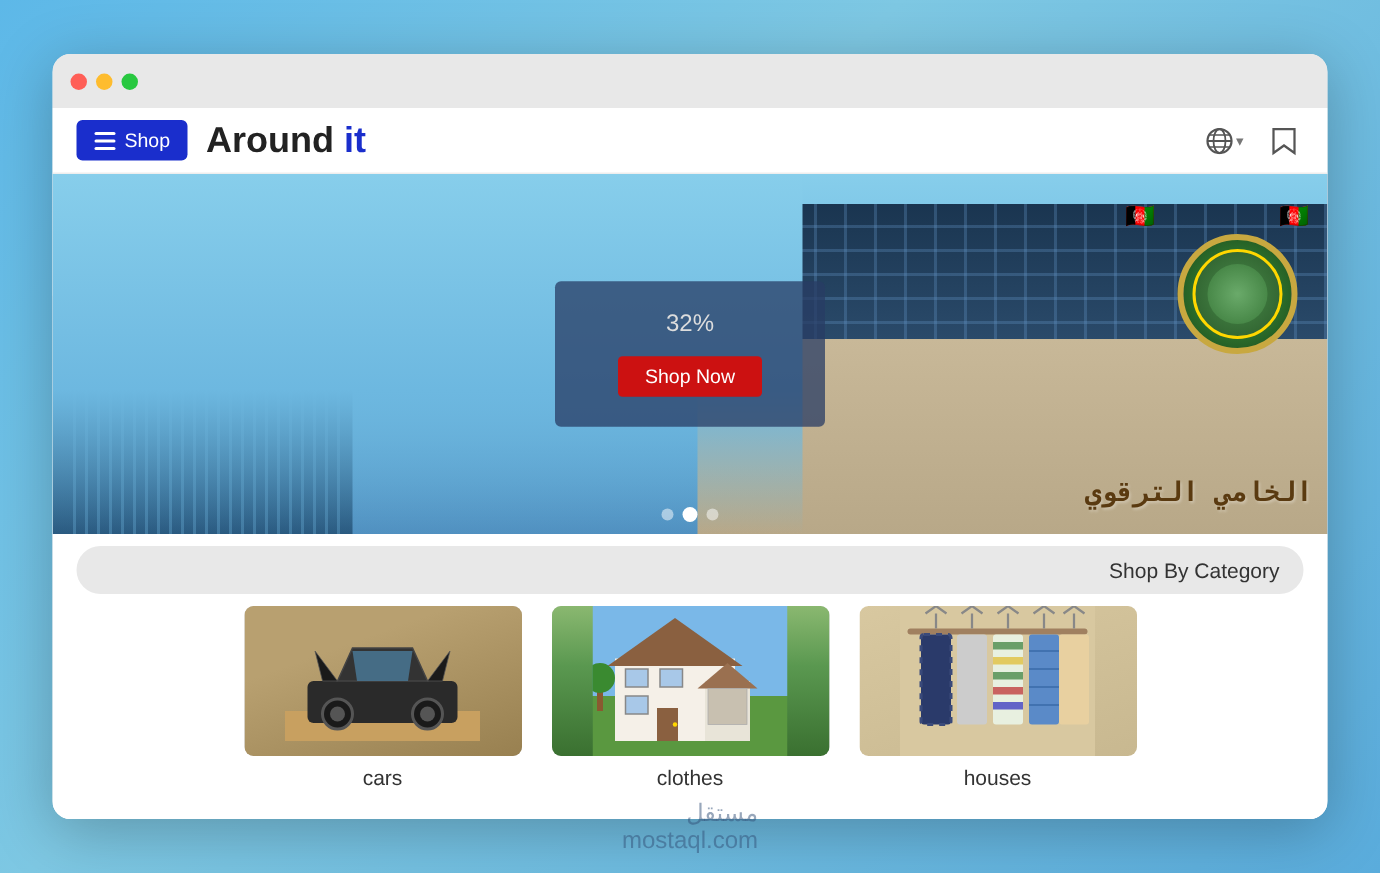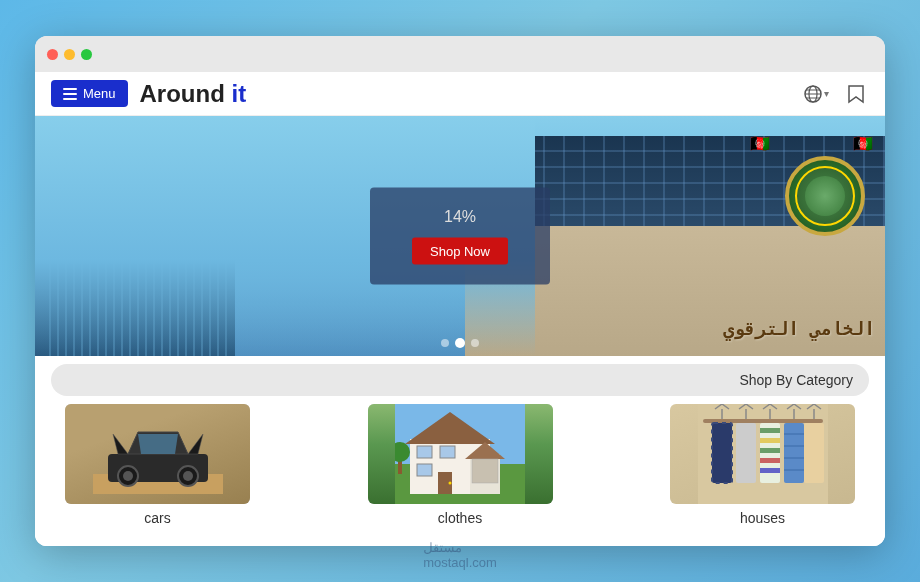--- a/index.html
+++ b/index.html
@@ -219,21 +219,21 @@
       padding: 8px 16px;
       margin: 8px 16px;
       background: #e8e8e8;
       border-radius: 20px;
       font-size: 14px;
       color: #333;
       font-weight: 500;
     }
     .categories-grid {
       display: flex;
-      justify-content: space-between;
+      justify-content: center;
       gap: 20px;
       padding: 0 30px;
     }
     .category-item {
       display: flex;
       flex-direction: column;
       align-items: center;
       gap: 6px;
       flex: 1;
       max-width: 185px;
@@ -292,21 +292,21 @@
 
   <div class="browser-content">
 
     <nav class="navbar">
       <button class="menu-btn">
         <div class="hamburger-icon">
           <span></span>
             <span></span>
             <span></span>
         </div>
-        <span>Menu</span>
+        <span>Shop</span>
       </button>
       <div class="brand-name">
         <span>Around</span>&nbsp;<em>it</em>
       </div>
       <div class="nav-icons">
         <button class="nav-icon-btn globe-btn">
           <svg width="18" height="18" viewBox="0 0 18 18" fill="none">
             <circle cx="9" cy="9" r="8" stroke="#555" stroke-width="1.5" fill="none"></circle>
             <ellipse cx="9" cy="9" rx="4" ry="8" stroke="#555" stroke-width="1.2" fill="none"></ellipse>
             <line x1="1" y1="9" x2="17" y2="9" stroke="#555" stroke-width="1.2"></line>
@@ -345,21 +345,21 @@
 
         <div style="position:absolute;top:-2px;right:115px;font-size:16px;">🇦🇫</div>
         <div style="position:absolute;top:-2px;right:12px;font-size:16px;">🇦🇫</div>
 
         <div style="position:absolute;bottom:16px;right:10px;font-size:18px;color:#5a3a10;font-weight:bold;direction:rtl;text-shadow:1px 1px 2px rgba(255,255,255,0.3);font-family:Liberation Mono, monospace;">الخامي الترقوي</div>
       </div>
 
       <div style="position:absolute;top:0;left:0;width:500px;height:240px;background:linear-gradient(180deg,#87ceeb 0%,#6db8e0 60%,transparent 100%);z-index:0;"></div>
 
       <div class="promo-card" style="z-index:10;">
-        <div class="promo-percent">14%</div>
+        <div class="promo-percent">32%</div>
         <button class="shop-now-btn">Shop Now</button>
       </div>
 
       <div class="slider-dots">
         <div class="dot"></div>
         <div class="dot active"></div>
         <div class="dot"></div>
       </div>
     </div>
 
@@ -470,16 +470,16 @@
           </div>
           <span class="category-label">houses</span>
         </div>
 
       </div>
     </div>
 
   </div>
 </div>
 
-<div style="position:fixed;bottom:12px;left:50%;transform:translateX(-50%);text-align:left;color:rgba(50,80,120,0.5);font-size:13px;pointer-events:none;">
+<div style="position:fixed;bottom:12px;left:50%;transform:translateX(-50%);text-align:right;color:rgba(50,80,120,0.5);font-size:16px;pointer-events:none;">
   <div>مستقل</div>
   <div>mostaql.com</div>
 </div>
 
 </body></html>

